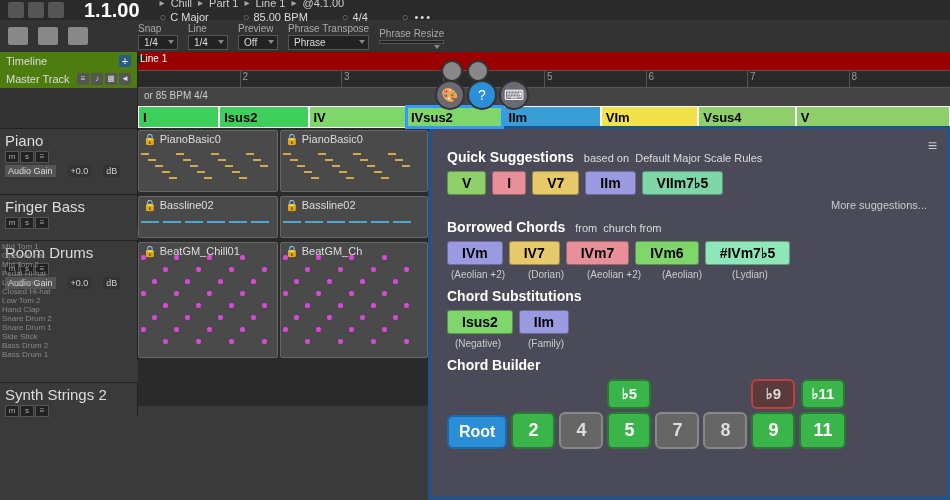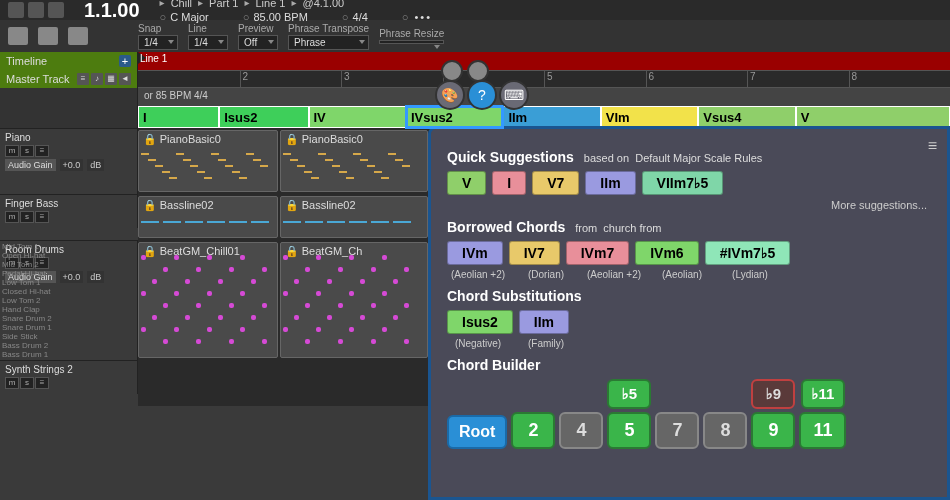--- a/index.html
+++ b/index.html
@@ -33,24 +33,24 @@
 .master-icons span{width:12px;height:12px;background:#555;border-radius:1px;font-size:8px;text-align:center;line-height:12px}
 .master-right{flex:1;background:#444;padding:2px 6px;font-size:10px;color:#ccc}
 .chord-row{height:22px;display:flex}
 .chord-left{background:#333}
 .chord-right{flex:1;display:flex;position:relative}
 .chord-blk{height:100%;border:1px solid #fff;display:flex;align-items:center;padding:0 4px;font-size:13px;font-weight:bold;color:#000}
 .chord-blk.sel{outline:3px solid #39f;outline-offset:-2px;z-index:2}
 .tracks{display:flex;flex-direction:column}
 .track{display:flex;position:relative}
 .track-head{width:138px;flex-shrink:0;background:#3a3a3a;border-top:1px solid #222;border-right:1px solid #222;padding:3px 5px}
-.track-name{font-size:10px;color:#ddd;margin-bottom:2px}
+.track-name{font-size:15px;color:#ddd;margin-bottom:2px}
 .track-btns{display:flex;gap:1px;margin-bottom:2px}
 .tbtn{width:14px;height:12px;background:#222;border:1px solid #555;font-size:8px;text-align:center;line-height:10px;color:#aaa}
-.gain{display:flex;gap:4px;align-items:flex-end}
+.gain{display:flex;gap:12px;align-items:flex-end}
 .gain-lbl{background:#555;padding:1px 3px;font-size:9px;color:#ddd}
 .gain-val{background:#333;padding:1px 3px;font-size:9px;color:#ccc}
 .track-body{flex:1;background:#2a2a2a;position:relative;min-height:46px}
 .clip{position:absolute;top:2px;bottom:2px;background:#4a4a4a;border:1px solid #666;border-radius:2px;padding:2px 4px;font-size:10px;color:#ccc;overflow:hidden}
 .clip .notes{position:absolute;inset:12px 2px 2px 2px}
 .note{position:absolute;height:2px}
 .drum-labels{position:absolute;left:0;top:0;width:60px;font-size:8px;color:#888;line-height:9px;padding:1px 2px}
 
 .panel{position:absolute;left:428px;top:126px;right:0;bottom:0;background:#4a4a58;border:3px solid #1a5590;border-top-left-radius:8px;padding:14px 16px;overflow:hidden}
 .panel .sec-head{display:flex;align-items:baseline;gap:10px;margin:6px 0}
@@ -344,21 +344,21 @@
             <div class="note" style="background: rgb(214, 74, 214); width: 5px; height: 5px; border-radius: 2px; left: 66px; top: 72px;"></div>
             <div class="note" style="background: rgb(214, 74, 214); width: 5px; height: 5px; border-radius: 2px; left: 99px; top: 72px;"></div>
             <div class="note" style="background: rgb(214, 74, 214); width: 5px; height: 5px; border-radius: 2px; left: 22px; top: 84px;"></div>
             <div class="note" style="background: rgb(214, 74, 214); width: 5px; height: 5px; border-radius: 2px; left: 55px; top: 84px;"></div>
             <div class="note" style="background: rgb(214, 74, 214); width: 5px; height: 5px; border-radius: 2px; left: 88px; top: 84px;"></div>
             <div class="note" style="background: rgb(214, 74, 214); width: 5px; height: 5px; border-radius: 2px; left: 121px; top: 84px;"></div>
           </div></div>
       </div>
     </div>
     <div class="track">
-      <div class="track-head" style="height: 34px;">
+      <div class="track-head" style="height: 34px; margin-top: 22px;">
         <div class="track-name">Synth Strings 2</div>
   <div class="track-btns">
           <span class="tbtn">m</span>
           <span class="tbtn">s</span>
           <span class="tbtn">≡</span>
         </div>
       </div>
       <div class="track-body" style="height: 34px;"></div>
     </div>
   </div>

